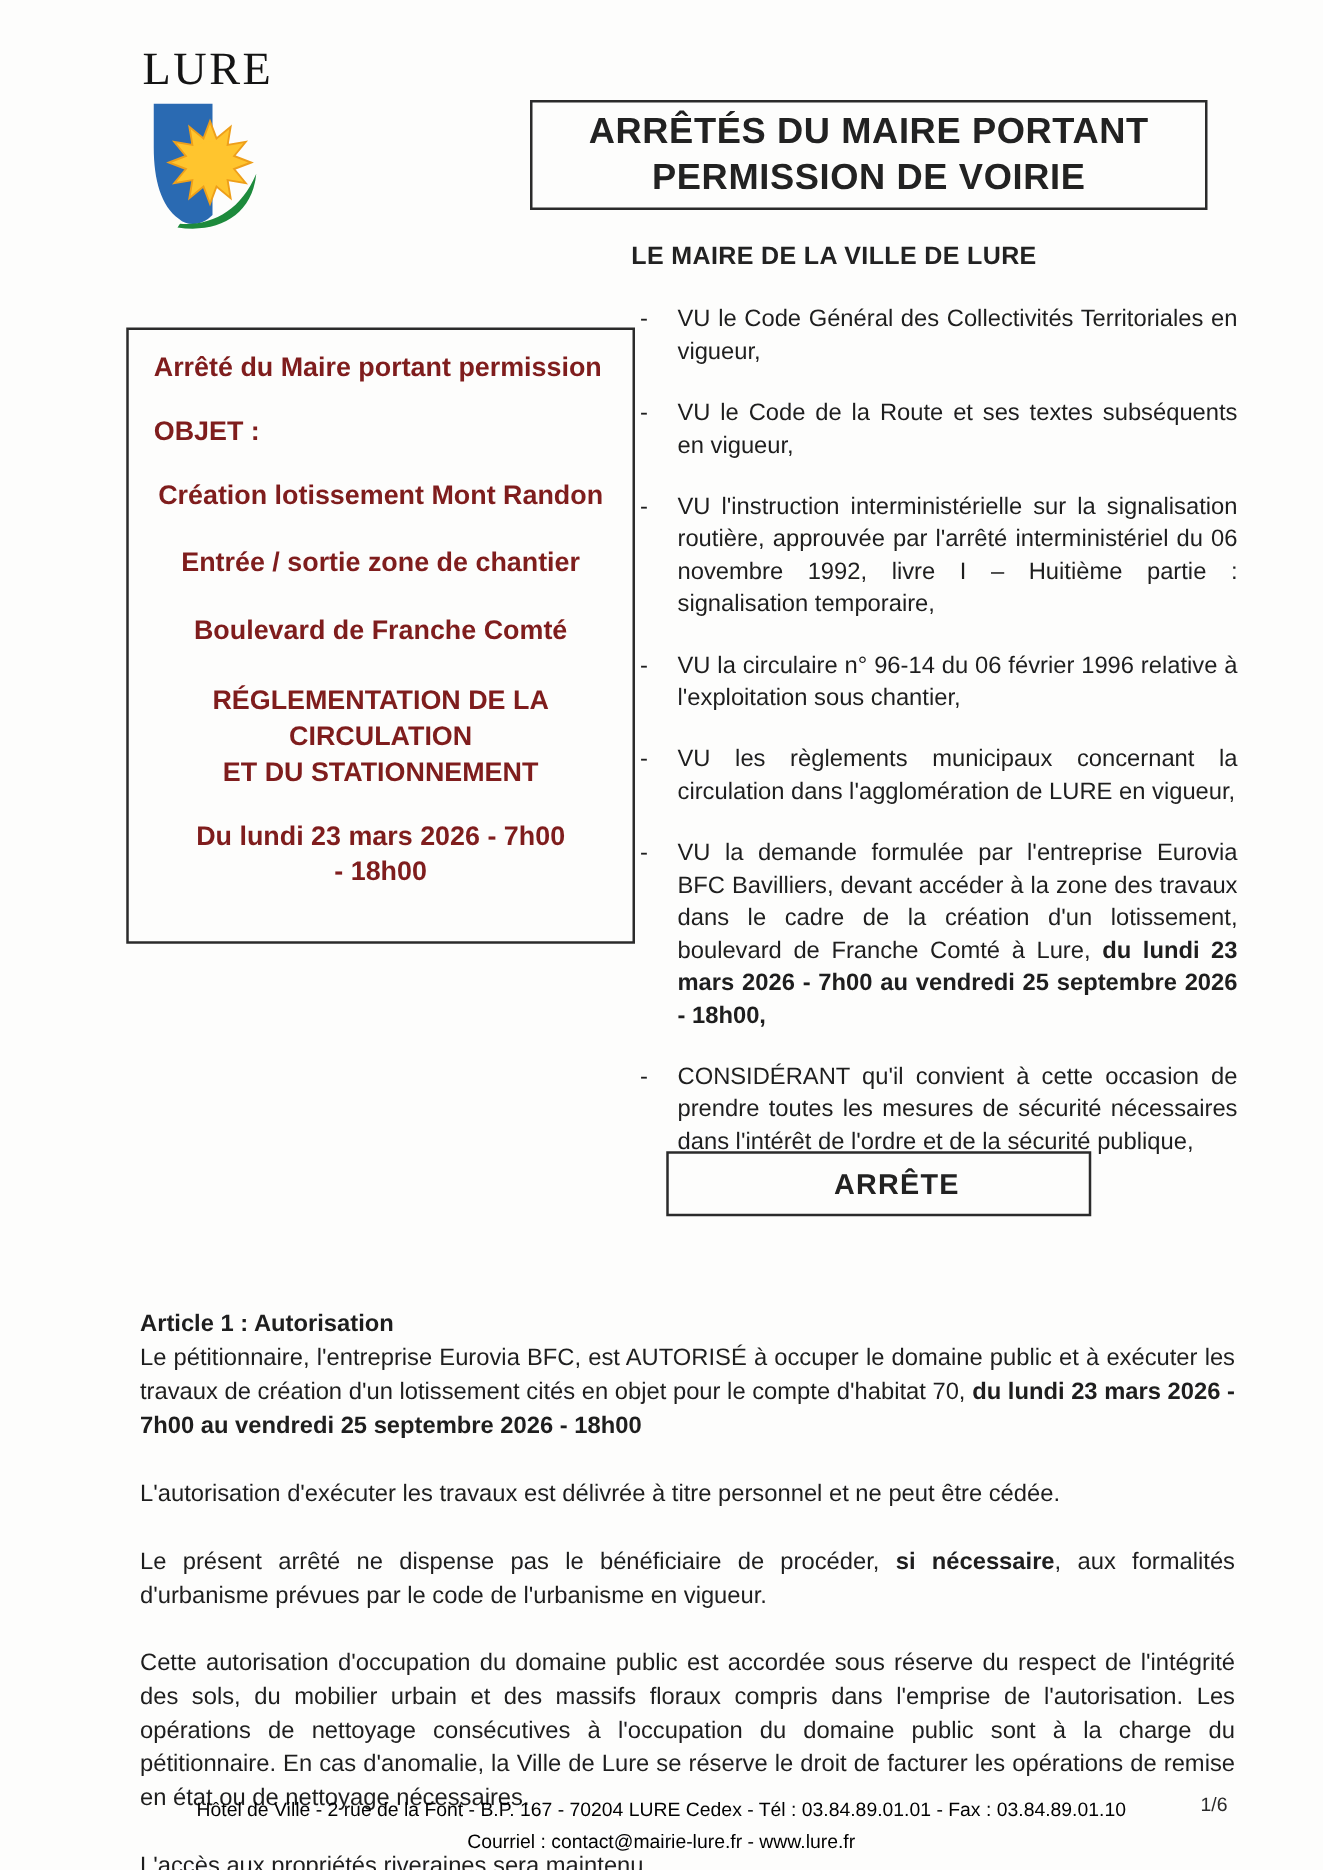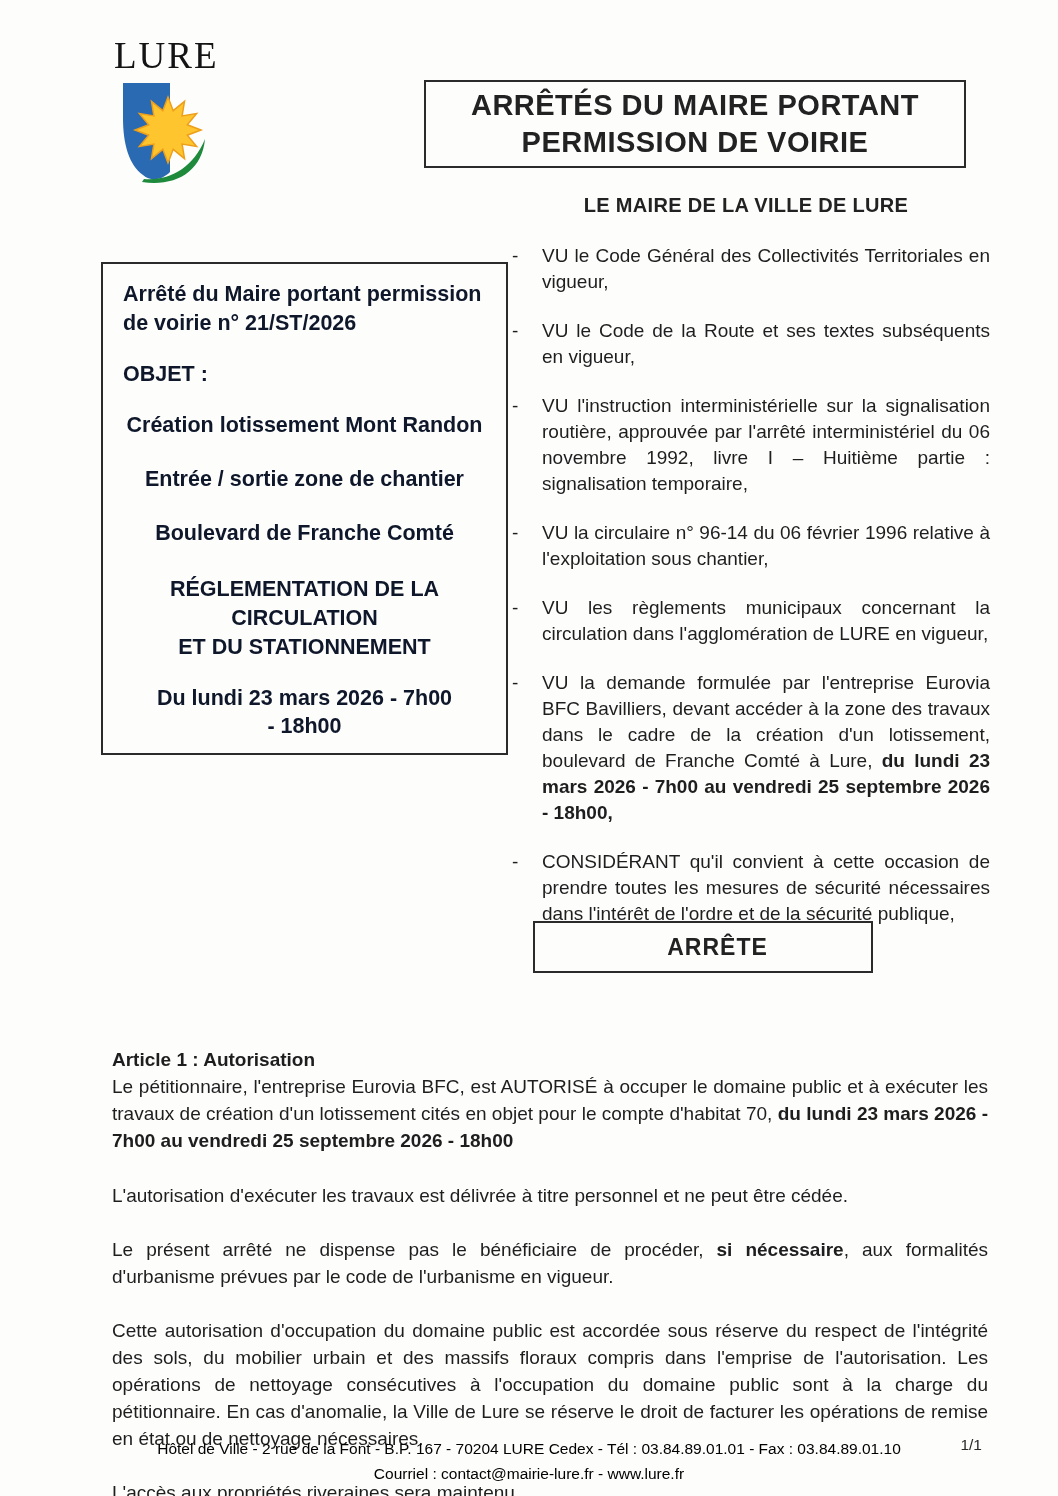--- a/index.html
+++ b/index.html
@@ -22,30 +22,30 @@
   .title-box {
     position:absolute; left:424px; top:80px; width:542px; height:88px;
     border:2px solid #2b2b2b; box-sizing:border-box;
     display:flex; flex-direction:column; justify-content:center;
     text-align:center; font-weight:bold; font-size:29px; line-height:37px;
     letter-spacing:0.5px; color:#222;
   }
 
   .maire-heading {
     position:absolute; left:505px; top:194px; width:482px;
-    text-align:center; font-weight:bold; font-size:20px; letter-spacing:0.3px;
+    text-align:left; font-weight:bold; font-size:20px; letter-spacing:0.3px;
     color:#222;
   }
 
   
   .side-box {
     position:absolute; left:101px; top:262px; width:407px; height:493px;
     border:2px solid #2b2b2b; box-sizing:border-box;
     padding:16px 20px 10px 20px;
-    font-weight:bold; font-size:21.5px; color:#0f172a;
+    font-weight:bold; font-size:21.5px; color:#7f1d1d;
   }
   .side-ref { line-height:29px; margin-bottom:24px; }
   .side-objet { margin-bottom:26px; }
   .side-center { text-align:center; }
   .side-line { margin-bottom:29px; }
   .side-regl { line-height:29px; margin-bottom:22px; }
   .side-dates { line-height:28px; }
 
   
   .vu-list {
@@ -98,21 +98,20 @@
   <div class="title-box">
     <div>ARRÊTÉS DU MAIRE PORTANT</div>
     <div>PERMISSION DE VOIRIE</div>
   </div>
 
   <div class="maire-heading">LE MAIRE DE LA VILLE DE LURE</div>
 
   <div class="side-box">
     <div class="side-ref">
       <div>Arrêté du Maire portant permission</div>
-      <div>de voirie n° 21/ST/2026</div>
     </div>
     <div class="side-objet"><span class="u">OBJET</span><span> :</span></div>
     <div class="side-center">
       <div class="side-line">Création lotissement Mont Randon</div>
       <div class="side-line">Entrée / sortie zone de chantier</div>
       <div class="side-line">Boulevard de Franche Comté</div>
       <div class="side-regl">
         <div>RÉGLEMENTATION DE LA</div>
         <div>CIRCULATION</div>
         <div>ET DU STATIONNEMENT</div>
@@ -165,15 +164,15 @@
     <p class="no-justify">L'autorisation d'exécuter les travaux est délivrée à titre personnel et ne peut être cédée.</p>
     <p><span>Le présent arrêté ne dispense pas le bénéficiaire de procéder,</span> <b class="u">si nécessaire</b><span>, aux formalités d'urbanisme prévues par le code de l'urbanisme en vigueur.</span></p>
     <p>Cette autorisation d'occupation du domaine public est accordée sous réserve du respect de l'intégrité des sols, du mobilier urbain et des massifs floraux compris dans l'emprise de l'autorisation. Les opérations de nettoyage consécutives à l'occupation du domaine public sont à la charge du pétitionnaire. En cas d'anomalie, la Ville de Lure se réserve le droit de facturer les opérations de remise en état ou de nettoyage nécessaires.</p>
     <p class="no-justify">L'accès aux propriétés riveraines sera maintenu.</p>
   </div>
 
   <div class="footer">
     <div>Hôtel de Ville - 2 rue de la Font - B.P. 167 - 70204 LURE Cedex - Tél : 03.84.89.01.01 - Fax : 03.84.89.01.10</div>
     <div>Courriel : contact@mairie-lure.fr - www.lure.fr</div>
   </div>
-  <div class="page-number">1/1</div>
+  <div class="page-number">1/6</div>
 
 </div>
 
 </body></html>

